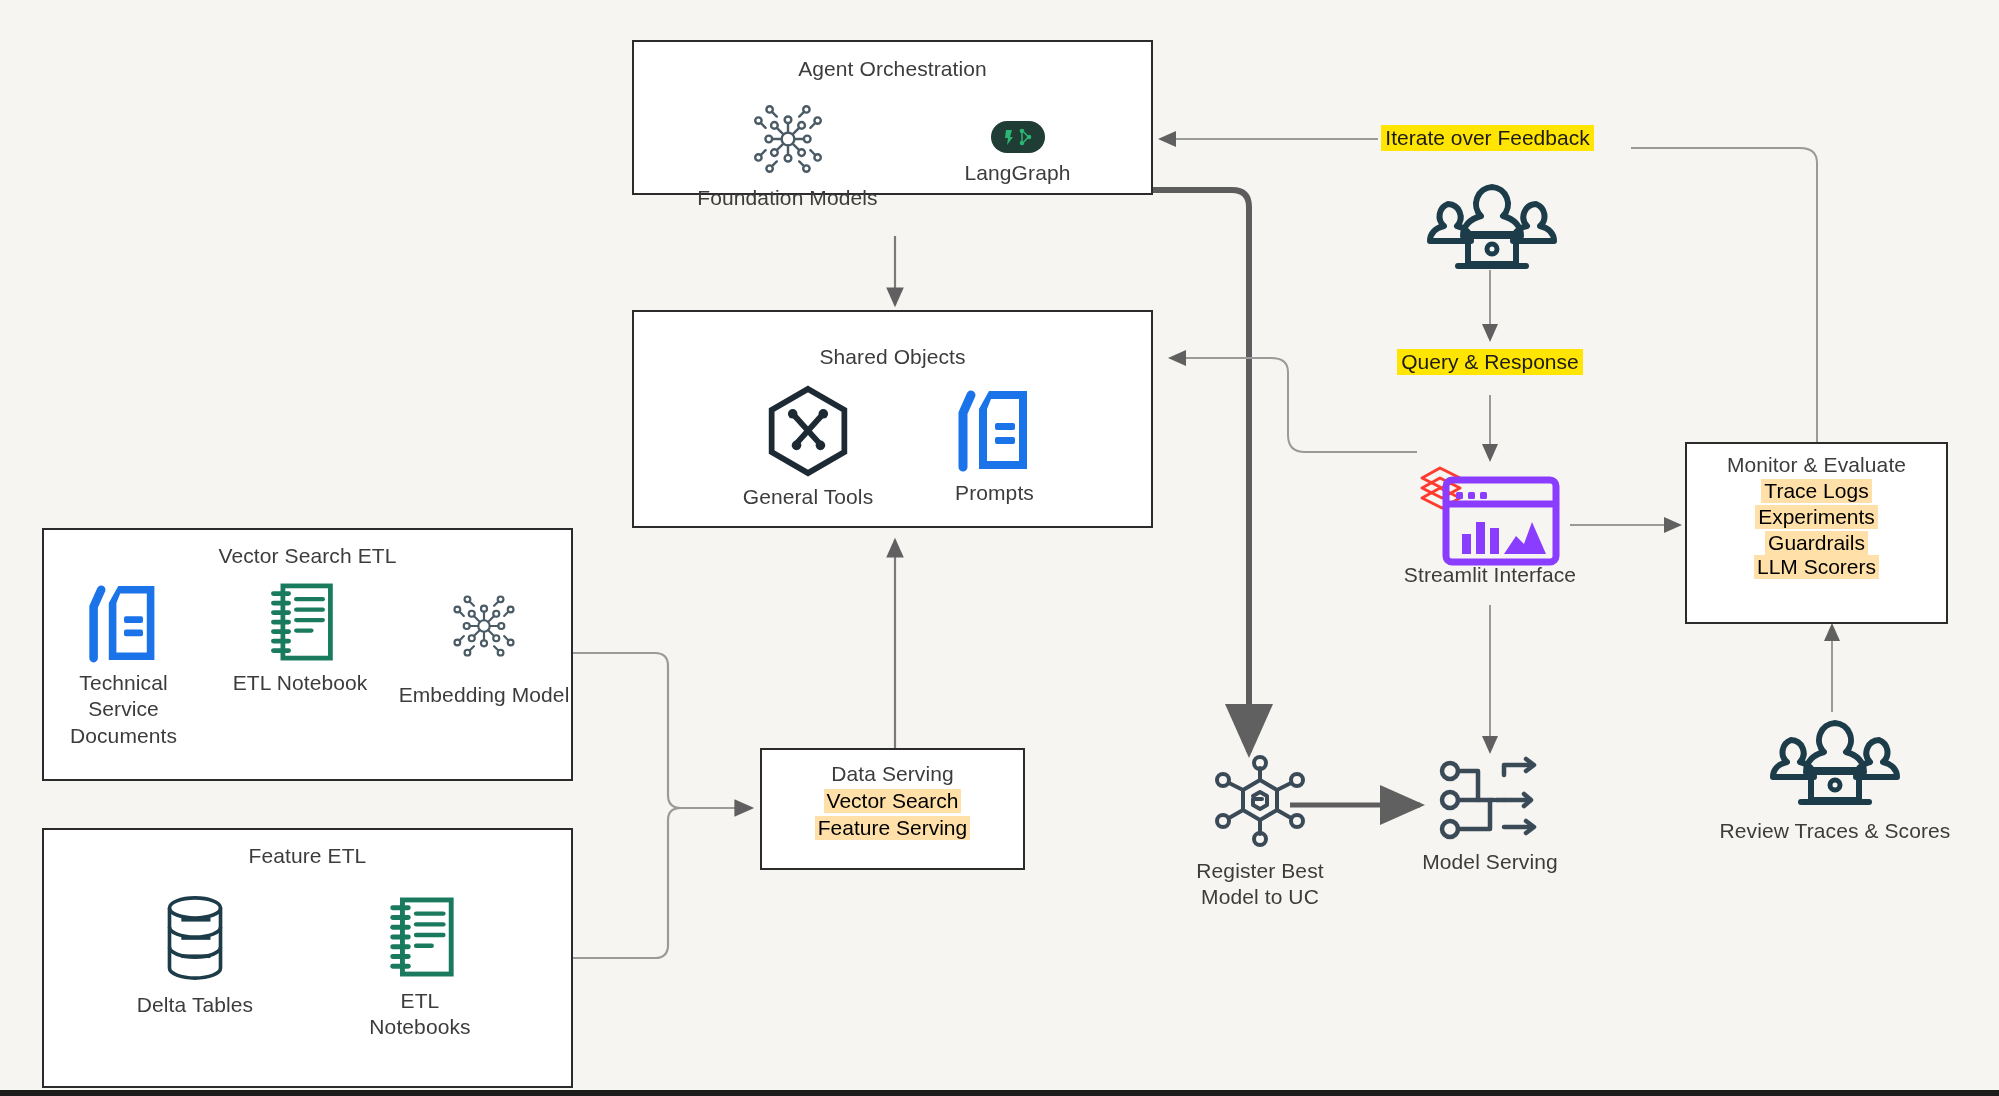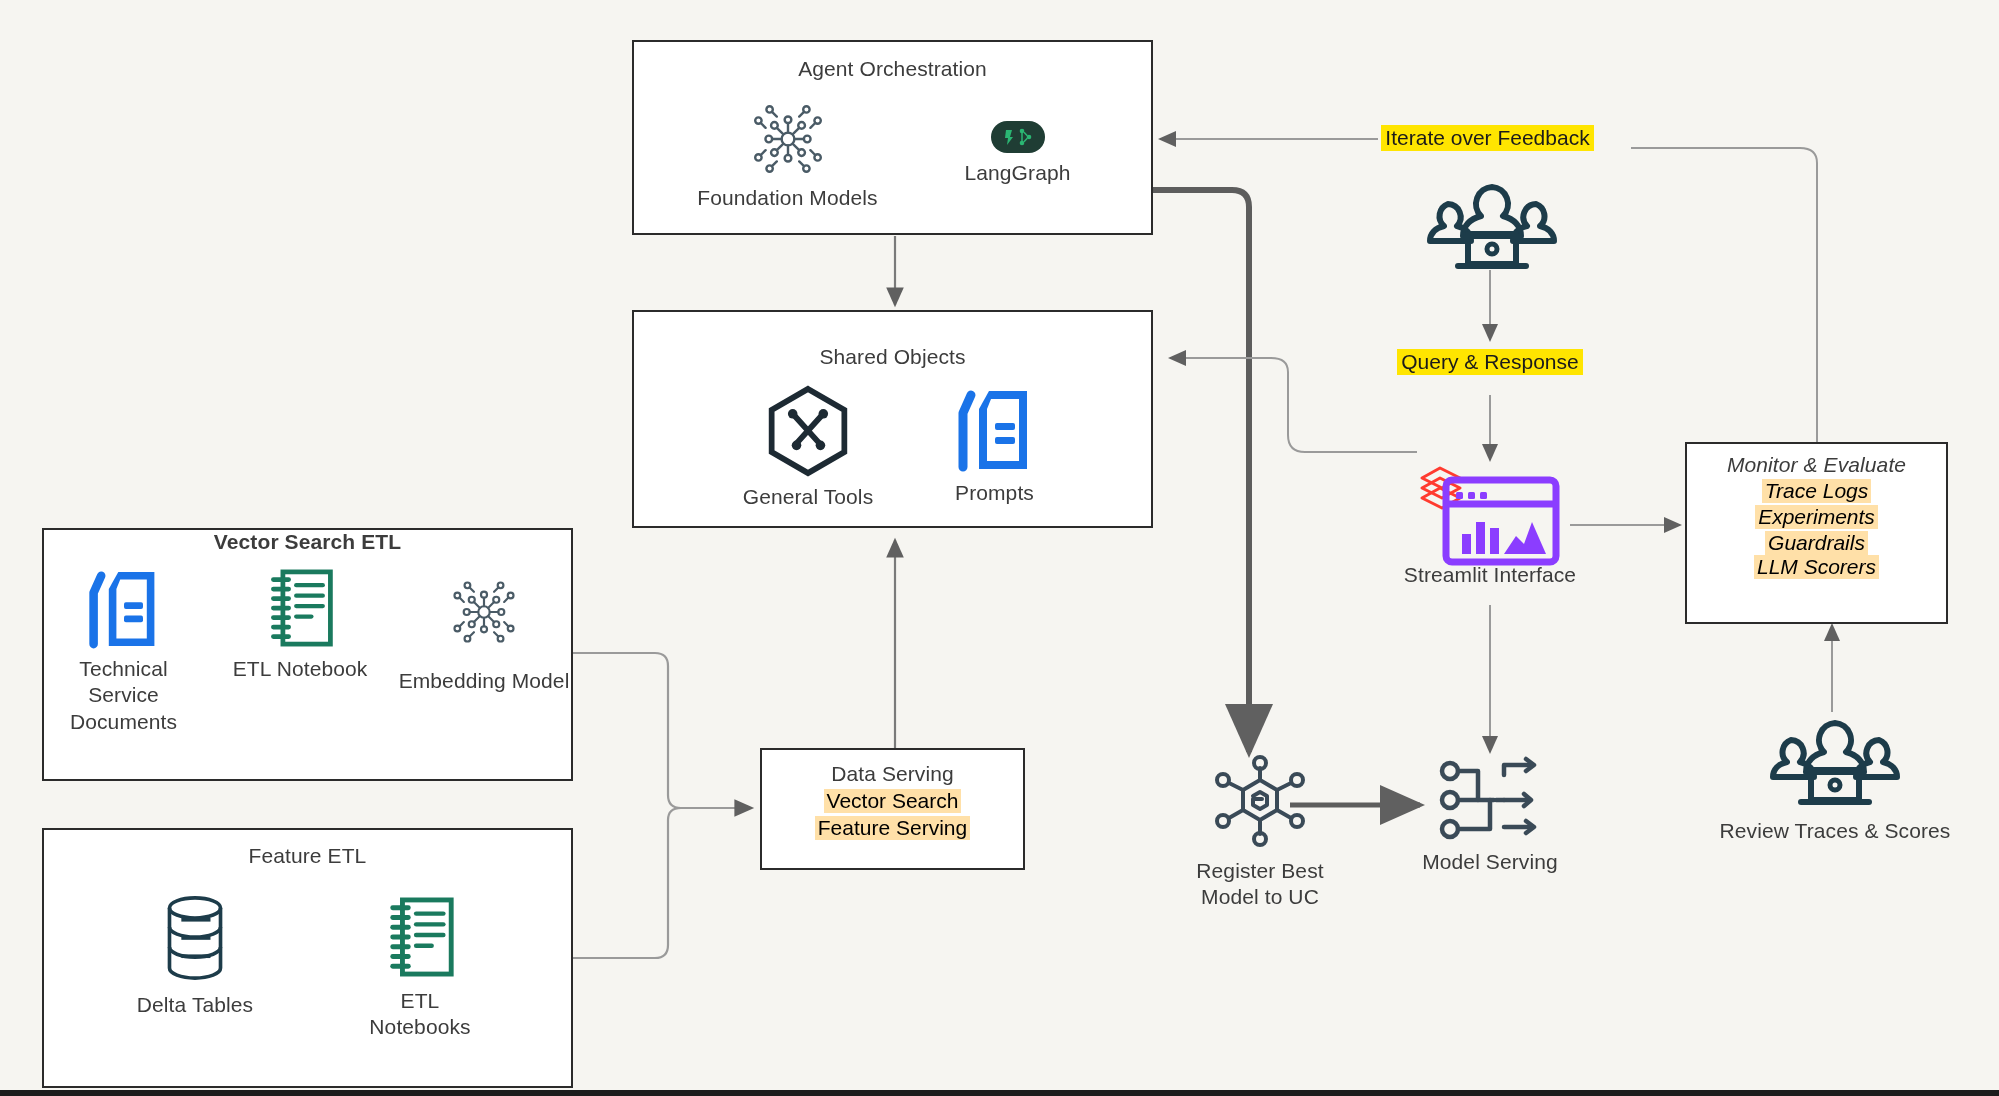--- a/index.html
+++ b/index.html
@@ -90,21 +90,21 @@
 
     <path d="M1570,525 L1680,525" stroke="#9a9a9a" stroke-width="2" fill="none" marker-end="url(#ah)"></path>
 
     <path d="M1490,605 L1490,752" stroke="#9a9a9a" stroke-width="2" fill="none" marker-end="url(#ah)"></path>
 
     <path d="M1290,805 L1420,805" stroke="#5d5d5d" stroke-width="5" fill="none" marker-end="url(#ah)"></path>
 
     <path d="M1832,712 L1832,625" stroke="#9a9a9a" stroke-width="2" fill="none" marker-end="url(#ah)"></path>
   </svg>
 
-  <div class="node box" style="left:632px;top:40px;width:521px;height:195px;">
+  <div class="node box" style="left:632px;top:40px;width:521px;height:155px;">
     <div class="box-title" style="margin-top:15px;">Agent Orchestration</div>
     <div class="row" style="margin-top:18px;gap:60px;align-items:flex-start;">
       <div class="stack" style="width:190px;">
         <div class="icon-wrap">
           <svg width="86" height="80" viewBox="0 0 100 100">
             <g stroke="#4a5b66" stroke-width="3" fill="none" stroke-linecap="round">
               <circle cx="50" cy="50" r="8"></circle>
 
               <path d="M50 42 L50 30 M50 58 L50 70 M42 50 L30 50 M58 50 L70 50"></path>
               <path d="M44 44 L36 36 M56 44 L64 36 M44 56 L36 64 M56 56 L64 64"></path>
@@ -179,21 +179,21 @@
             <rect x="40" y="40" width="20" height="7" rx="2" fill="#1a73e8"></rect>
             <rect x="40" y="54" width="20" height="7" rx="2" fill="#1a73e8"></rect>
           </svg>
         </div>
         <div class="lbl" style="margin-top:5px;">Prompts</div>
       </div>
     </div>
   </div>
 
   <div class="node box" style="left:42px;top:528px;width:531px;height:253px;">
-    <div class="box-title" style="font-weight:bold;">Vector Search ETL</div>
+    <div class="box-title" style="margin-top:14px;">Vector Search ETL</div>
     <div class="row" style="margin-top:10px;gap:10px;">
       <div class="stack" style="width:160px;">
         <div class="icon-wrap">
           <svg width="76" height="88" viewBox="0 0 80 92">
             <path d="M16 12 L8 30 L8 84" stroke="#1a73e8" stroke-width="9" fill="none" stroke-linecap="round" stroke-linejoin="round"></path>
             <path d="M34 8 L24 26 L24 86 L72 86 L72 8 Z" fill="#1a73e8"></path>
             <path d="M36 16 L64 16 L64 78 L32 78 L32 26 Z" fill="#ffffff"></path>
             <rect x="40" y="40" width="20" height="7" rx="2" fill="#1a73e8"></rect>
             <rect x="40" y="54" width="20" height="7" rx="2" fill="#1a73e8"></rect>
           </svg>
@@ -306,21 +306,21 @@
   <div class="node box" style="left:760px;top:748px;width:265px;height:122px;">
     <div class="box-title" style="margin-top:12px;">Data Serving</div>
     <div style="text-align:center;margin-top:3px;">
       <span class="hl-orange" style="font-size:21px;">Vector Search</span>
     </div>
     <div style="text-align:center;margin-top:3px;">
       <span class="hl-orange" style="font-size:21px;">Feature Serving</span>
     </div>
   </div>
 
-  <div class="node box" style="left:1685px;top:442px;width:263px;height:182px;font-style:italic;">
+  <div class="node box" style="left:1685px;top:442px;width:263px;height:182px;">
     <div class="box-title" style="margin-top:9px;">Monitor &amp; Evaluate</div>
     <div style="text-align:center;margin-top:2px;">
       <span class="hl-orange" style="font-size:21px;">Trace Logs</span>
     </div>
     <div style="text-align:center;margin-top:2px;">
       <span class="hl-orange" style="font-size:21px;">Experiments</span>
     </div>
     <div style="text-align:center;margin-top:2px;">
       <span class="hl-orange" style="font-size:21px;">Guardrails</span>
     </div>

